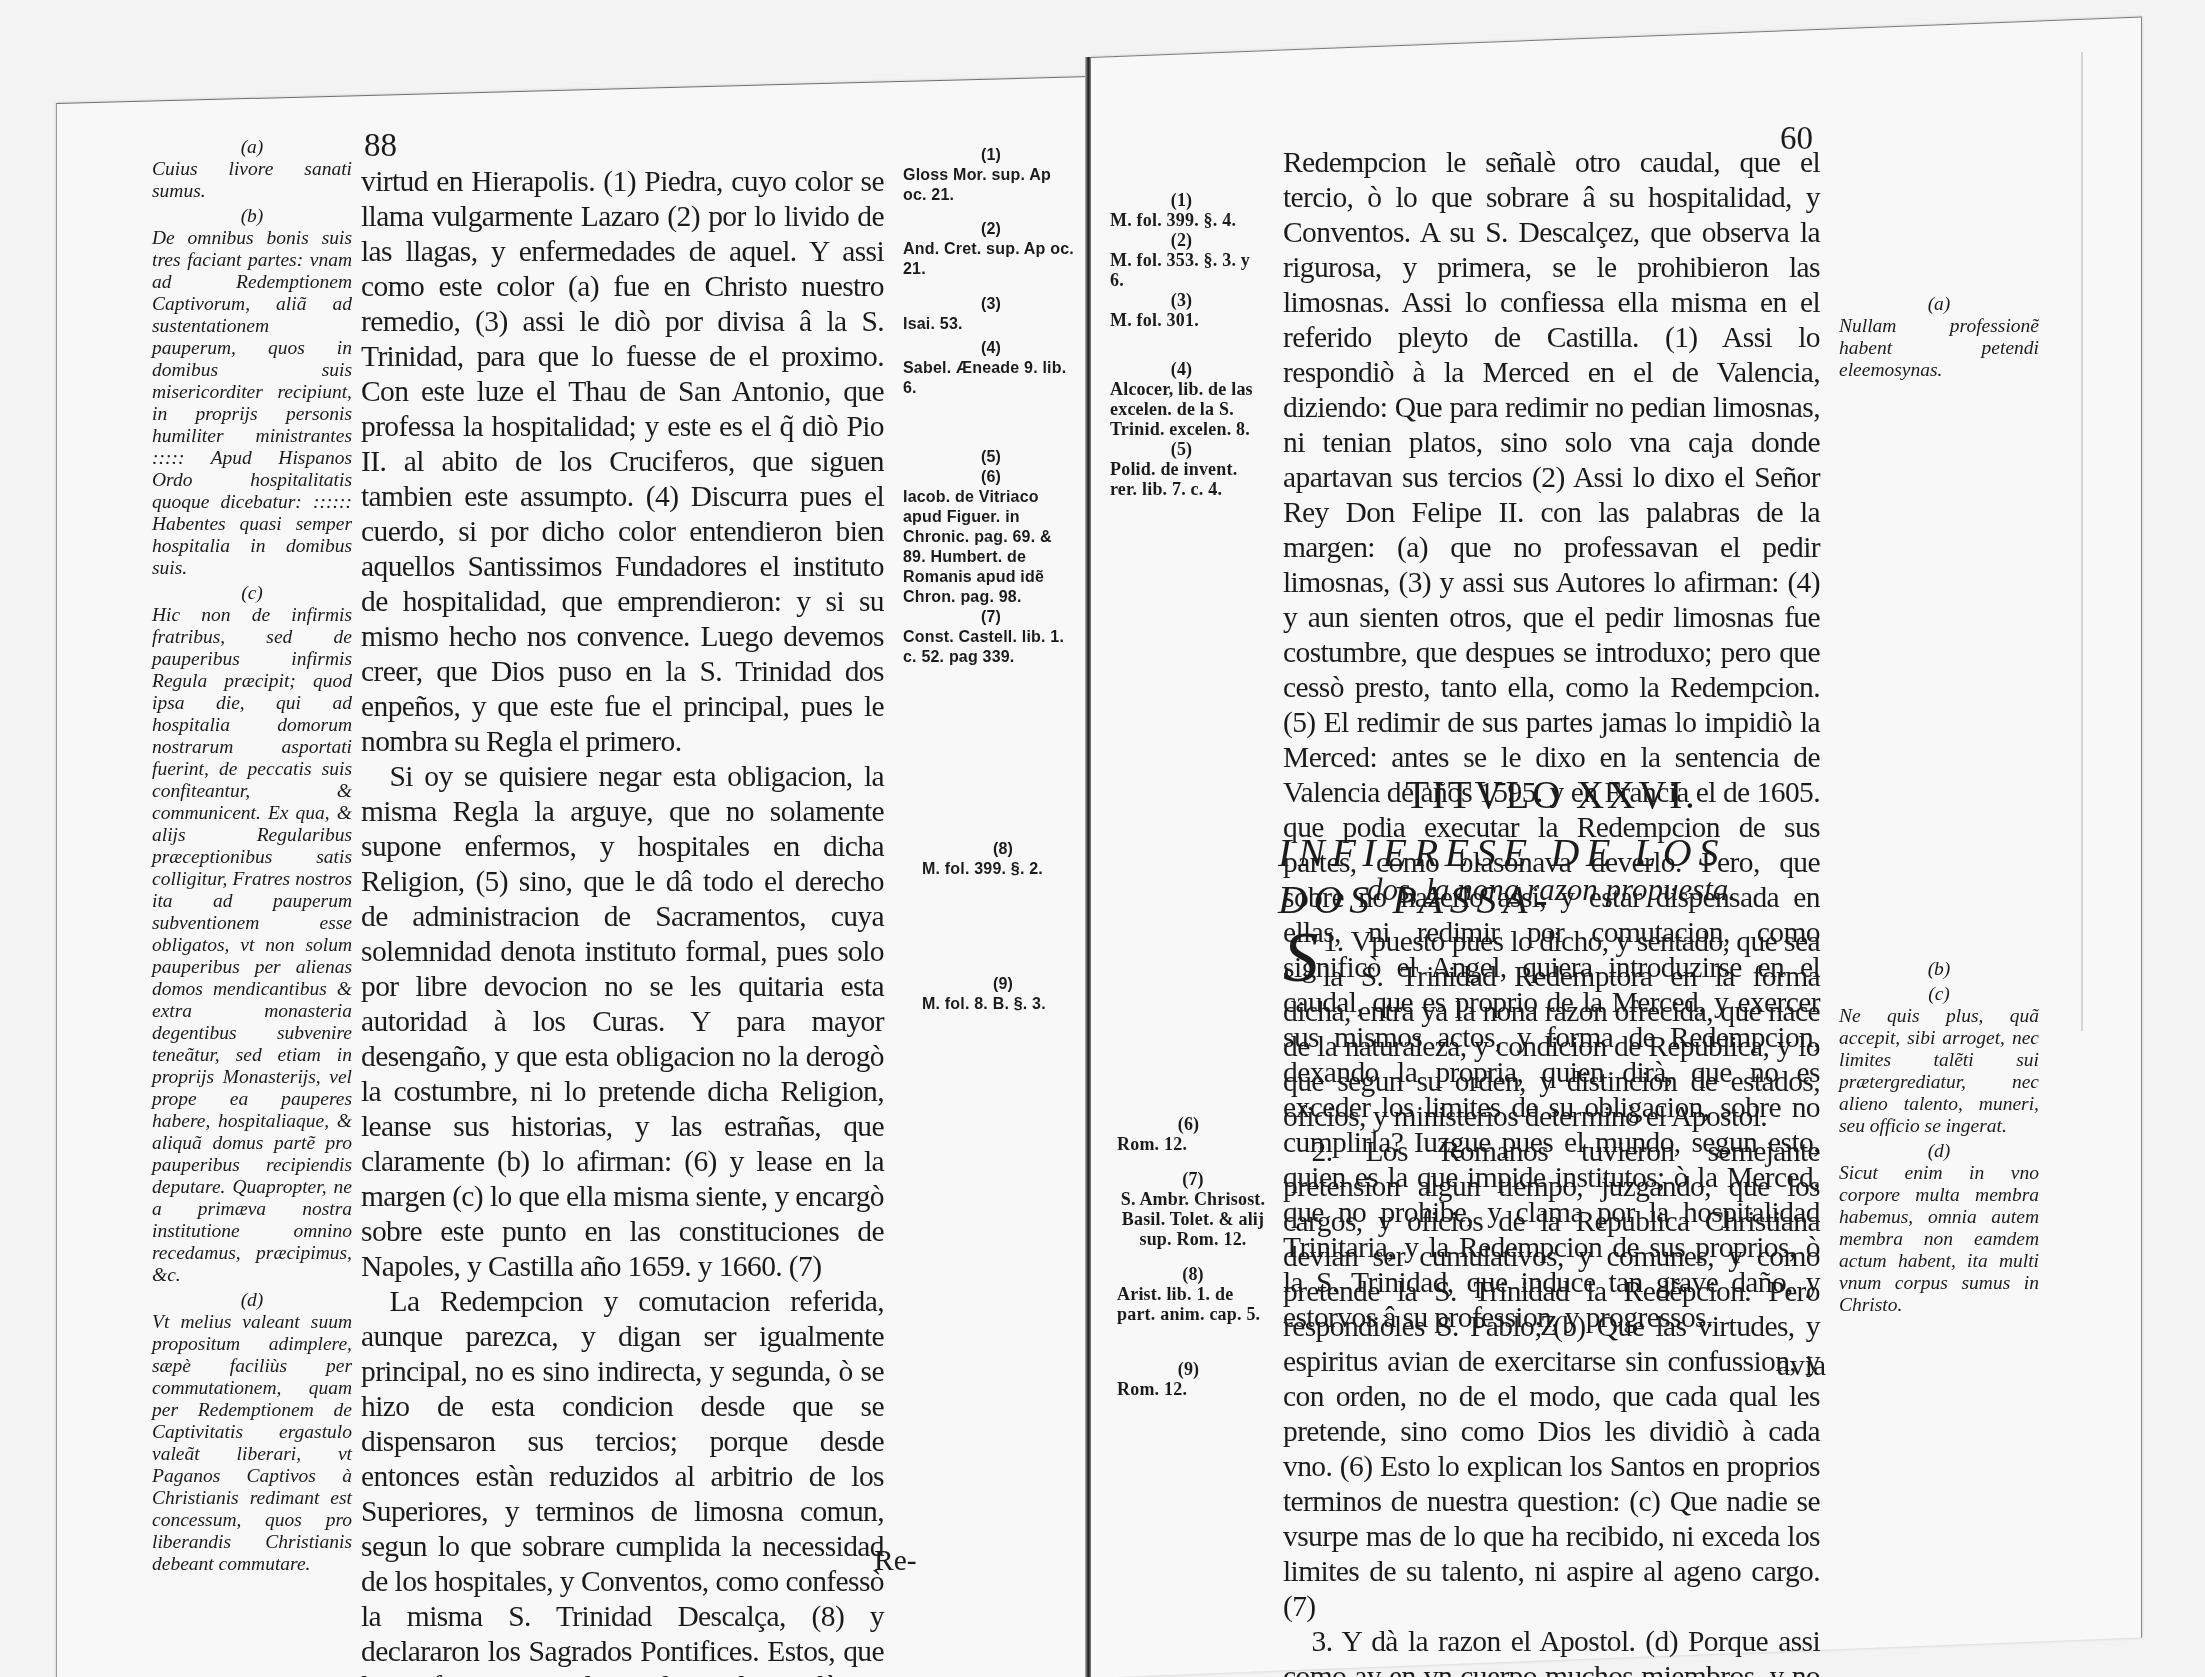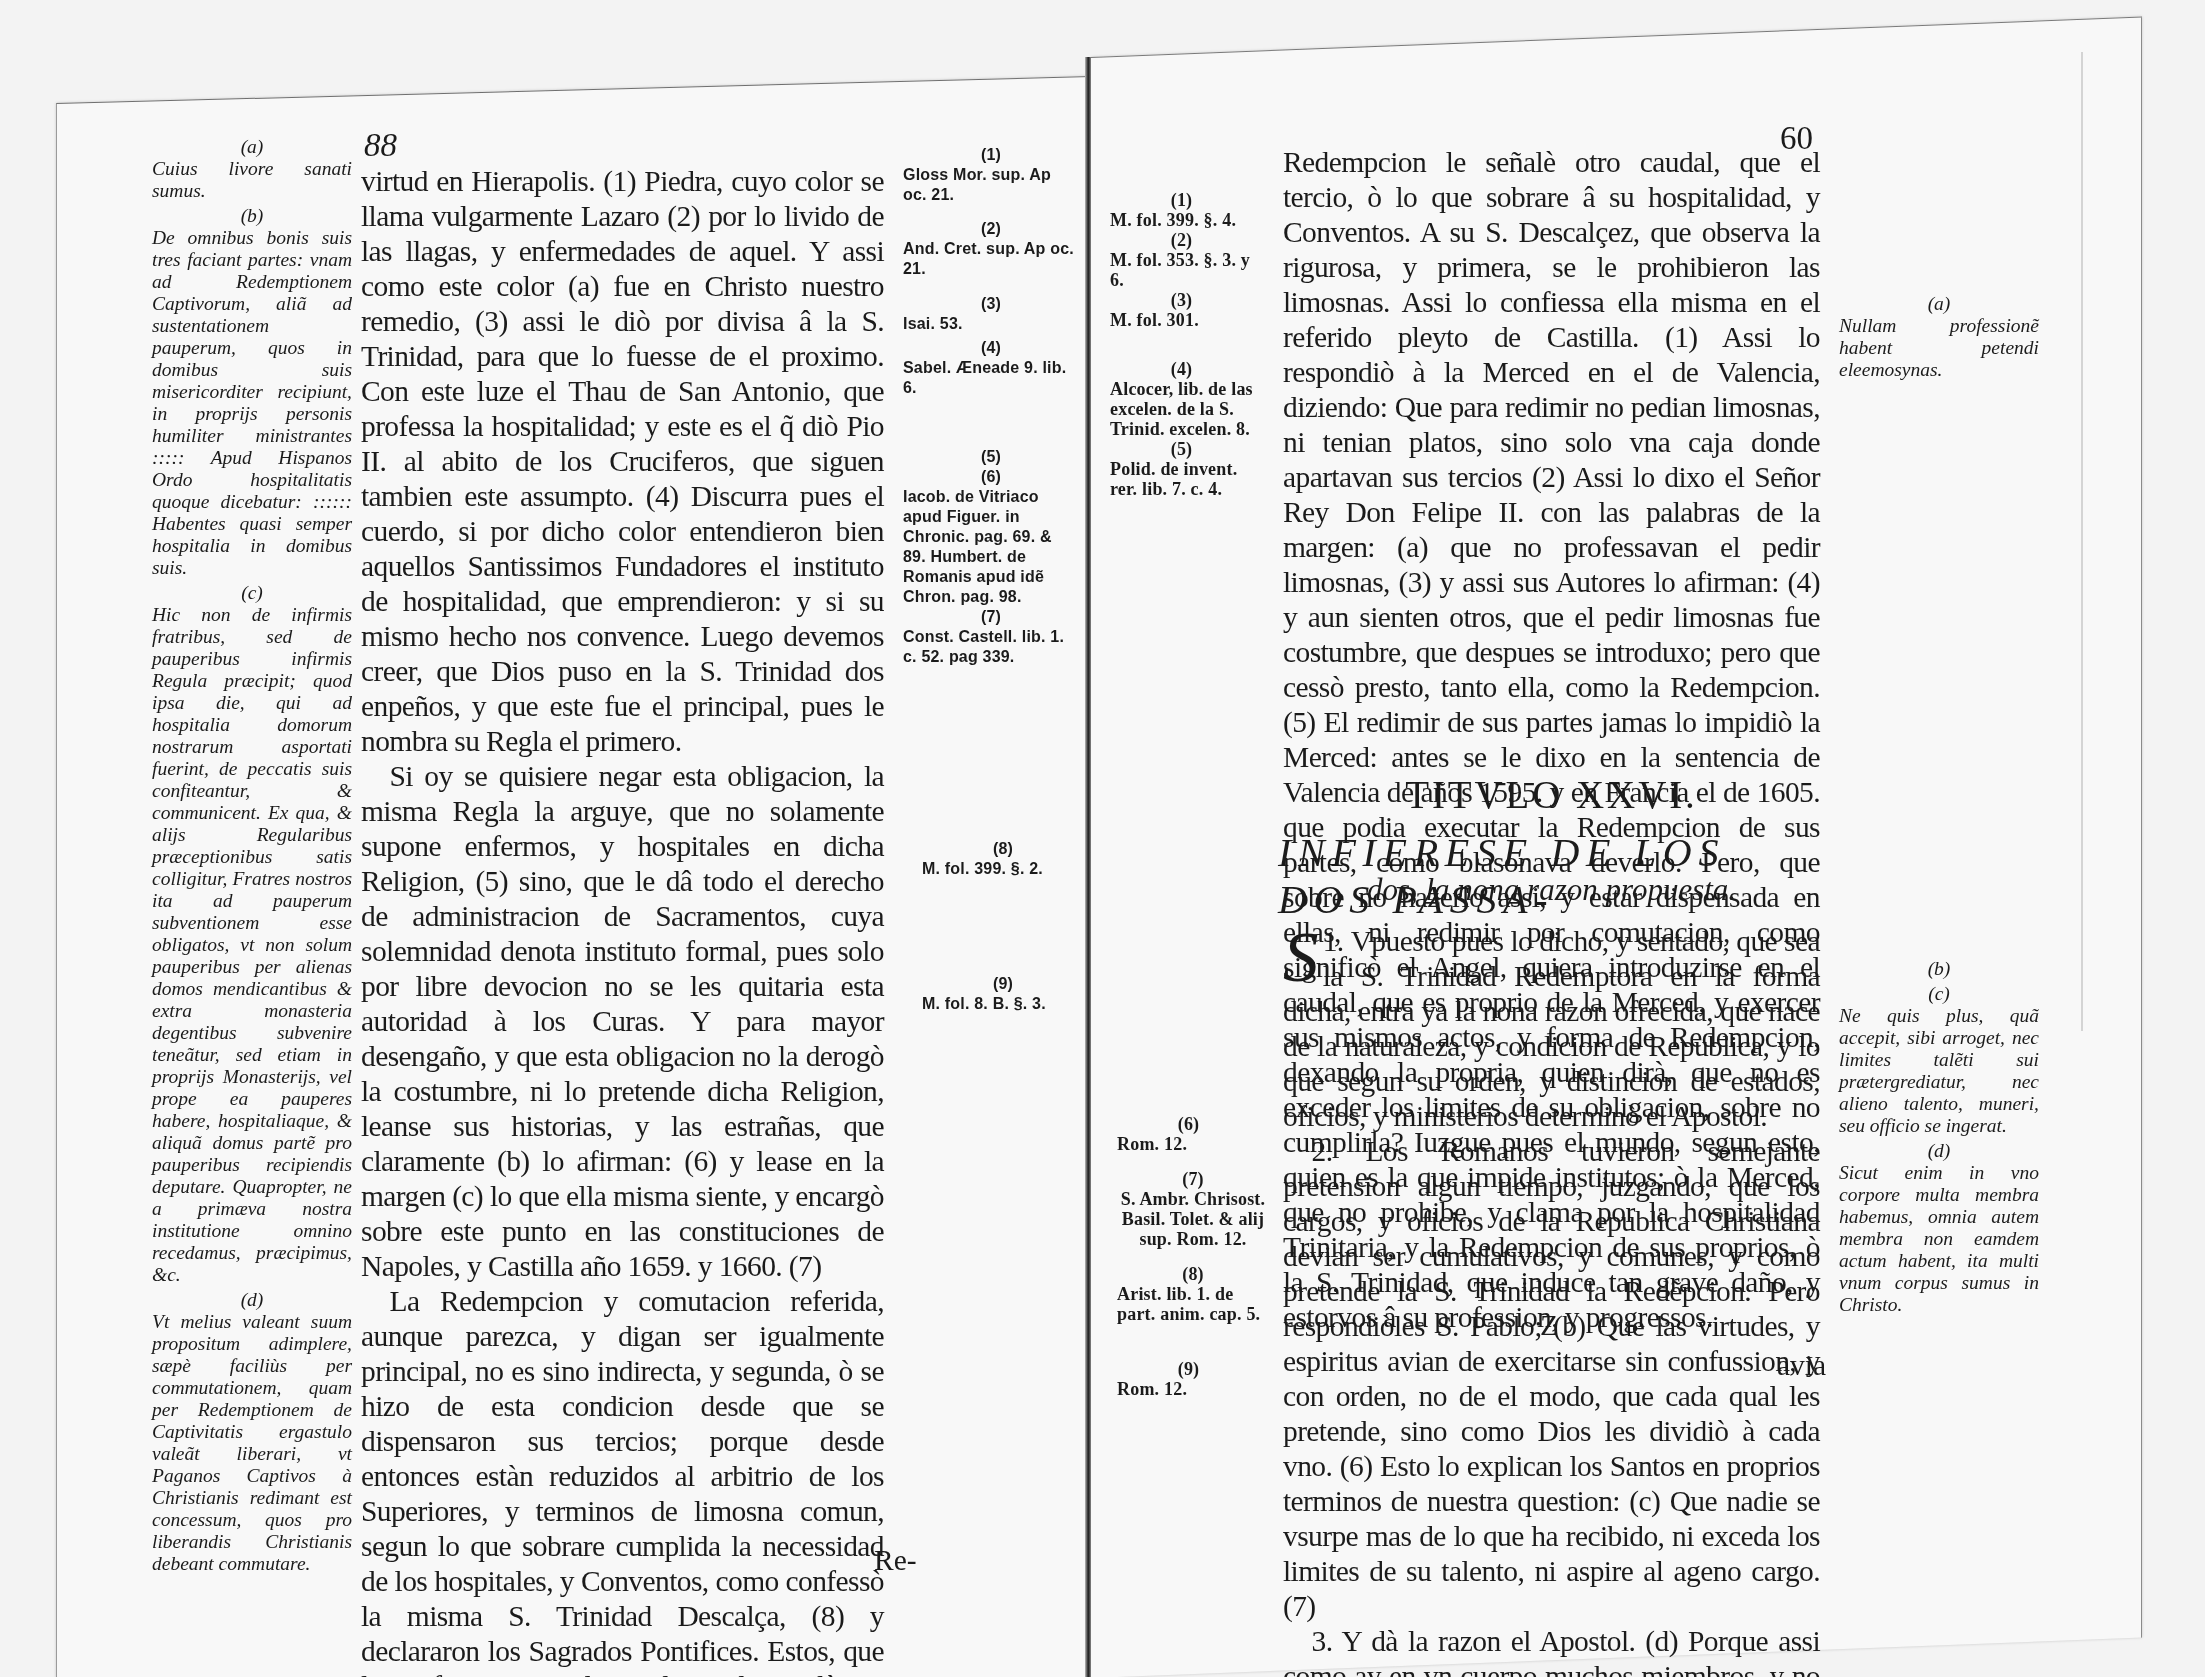--- a/index.html
+++ b/index.html
@@ -40,21 +40,21 @@
   .catch { position:absolute; font-size:29.5px; }
 </style>
 </head>
 <body>
 
 <div class="page" id="page-left"></div>
 <div class="gutter"></div>
 <div class="page" id="page-right"></div>
 <div class="fold-right"></div>
 
-<div class="pagenum" style="left:364px; top:127px;font-style:italic;">88</div>
+<div class="pagenum" style="left:364px; top:127px;">88</div>
 
 <div class="block note" style="left:152px; top:133px; width:200px;">
   <span class="mark">(a)</span>
   <span>Cuius livore sanati sumus.</span>
   <span class="mark">(b)</span>
   <span>De omnibus bonis suis tres faciant partes: vnam ad Redemptionem Captivorum, aliã ad sustentationem pauperum, quos in domibus suis misericorditer recipiunt, in proprijs personis humiliter ministrantes ::::: Apud Hispanos Ordo hospitalitatis quoque dicebatur: :::::: Habentes quasi semper hospitalia in domibus suis.</span>
   <span class="mark">(c)</span>
   <span>Hic non de infirmis fratribus, sed de pauperibus infirmis Regula præcipit; quod ipsa die, qui ad hospitalia domorum nostrarum asportati fuerint, de peccatis suis confiteantur, &amp; communicent. Ex qua, &amp; alijs Regularibus præceptionibus satis colligitur, Fratres nostros ita ad pauperum subventionem esse obligatos, vt non solum pauperibus per alienas domos mendicantibus &amp; extra monasteria degentibus subvenire teneãtur, sed etiam in proprijs Monasterijs, vel prope ea pauperes habere, hospitaliaque, &amp; aliquã domus partẽ pro pauperibus recipiendis deputare. Quapropter, ne a primæva nostra institutione omnino recedamus, præcipimus, &amp;c.</span>
   <span class="mark">(d)</span>
   <span>Vt melius valeant suum propositum adimplere, sæpè faciliùs per commutationem, quam per Redemptionem de Captivitatis ergastulo valeãt liberari, vt Paganos Captivos à Christianis redimant est concessum, quos pro liberandis Christianis debeant commutare.</span>

